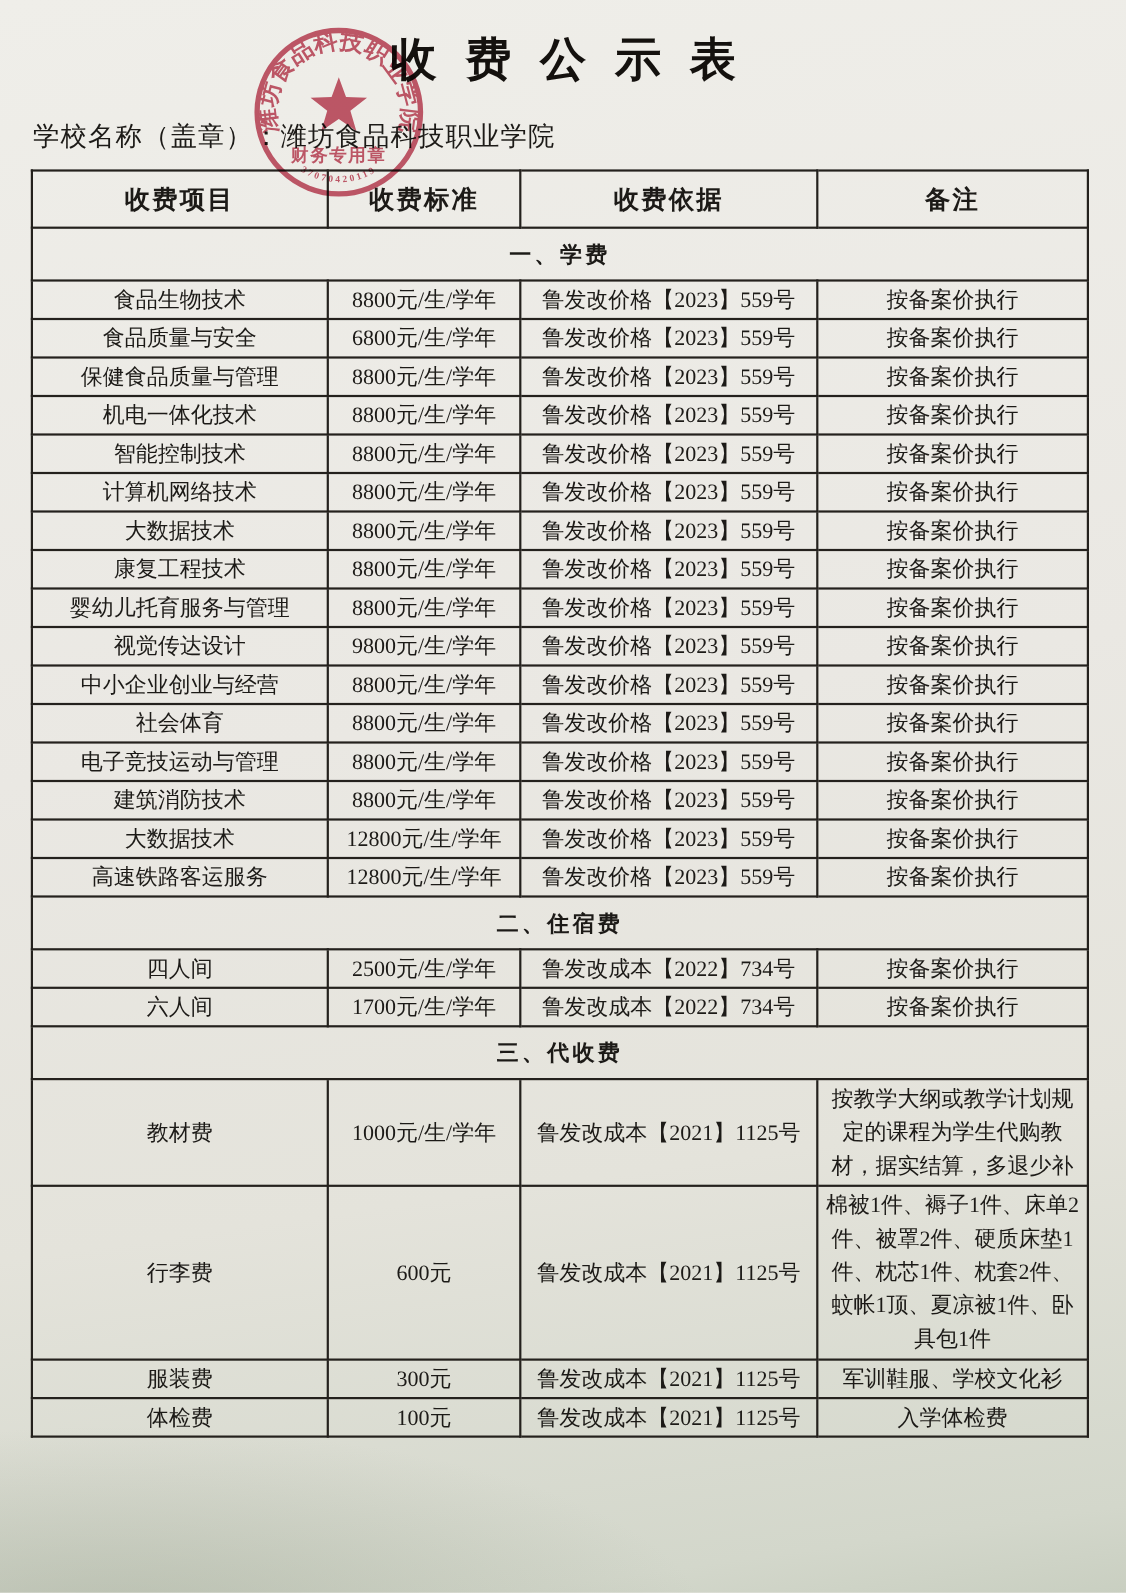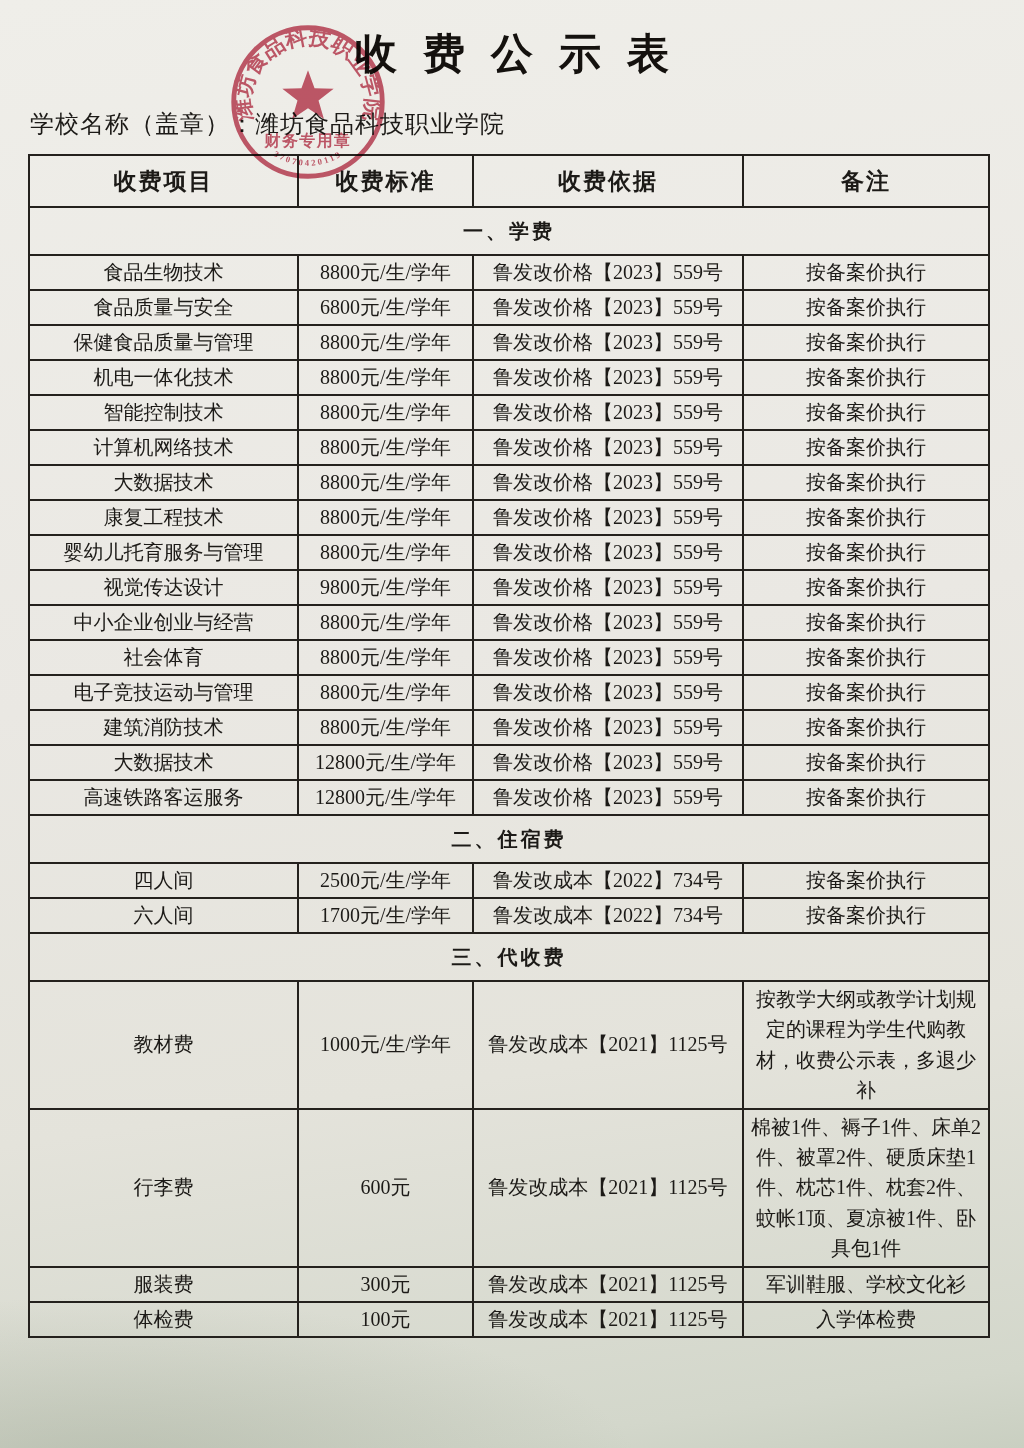--- a/index.html
+++ b/index.html
@@ -214,21 +214,21 @@
           <td>鲁发改成本【2022】734号</td>
           <td>按备案价执行</td>
         </tr>
         <tr class="section-row">
           <td colspan="4">三、代收费</td>
         </tr>
         <tr class="data-row">
           <td>教材费</td>
           <td>1000元/生/学年</td>
           <td>鲁发改成本【2021】1125号</td>
-          <td class="remark-long">按教学大纲或教学计划规定的课程为学生代购教材，收费公示表，多退少补</td>
+          <td class="remark-long">按教学大纲或教学计划规定的课程为学生代购教材，据实结算，多退少补</td>
         </tr>
         <tr class="data-row">
           <td>行李费</td>
           <td>600元</td>
           <td>鲁发改成本【2021】1125号</td>
           <td class="remark-long">棉被1件、褥子1件、床单2件、被罩2件、硬质床垫1件、枕芯1件、枕套2件、蚊帐1顶、夏凉被1件、卧具包1件</td>
         </tr>
         <tr class="data-row">
           <td>服装费</td>
           <td>300元</td>

